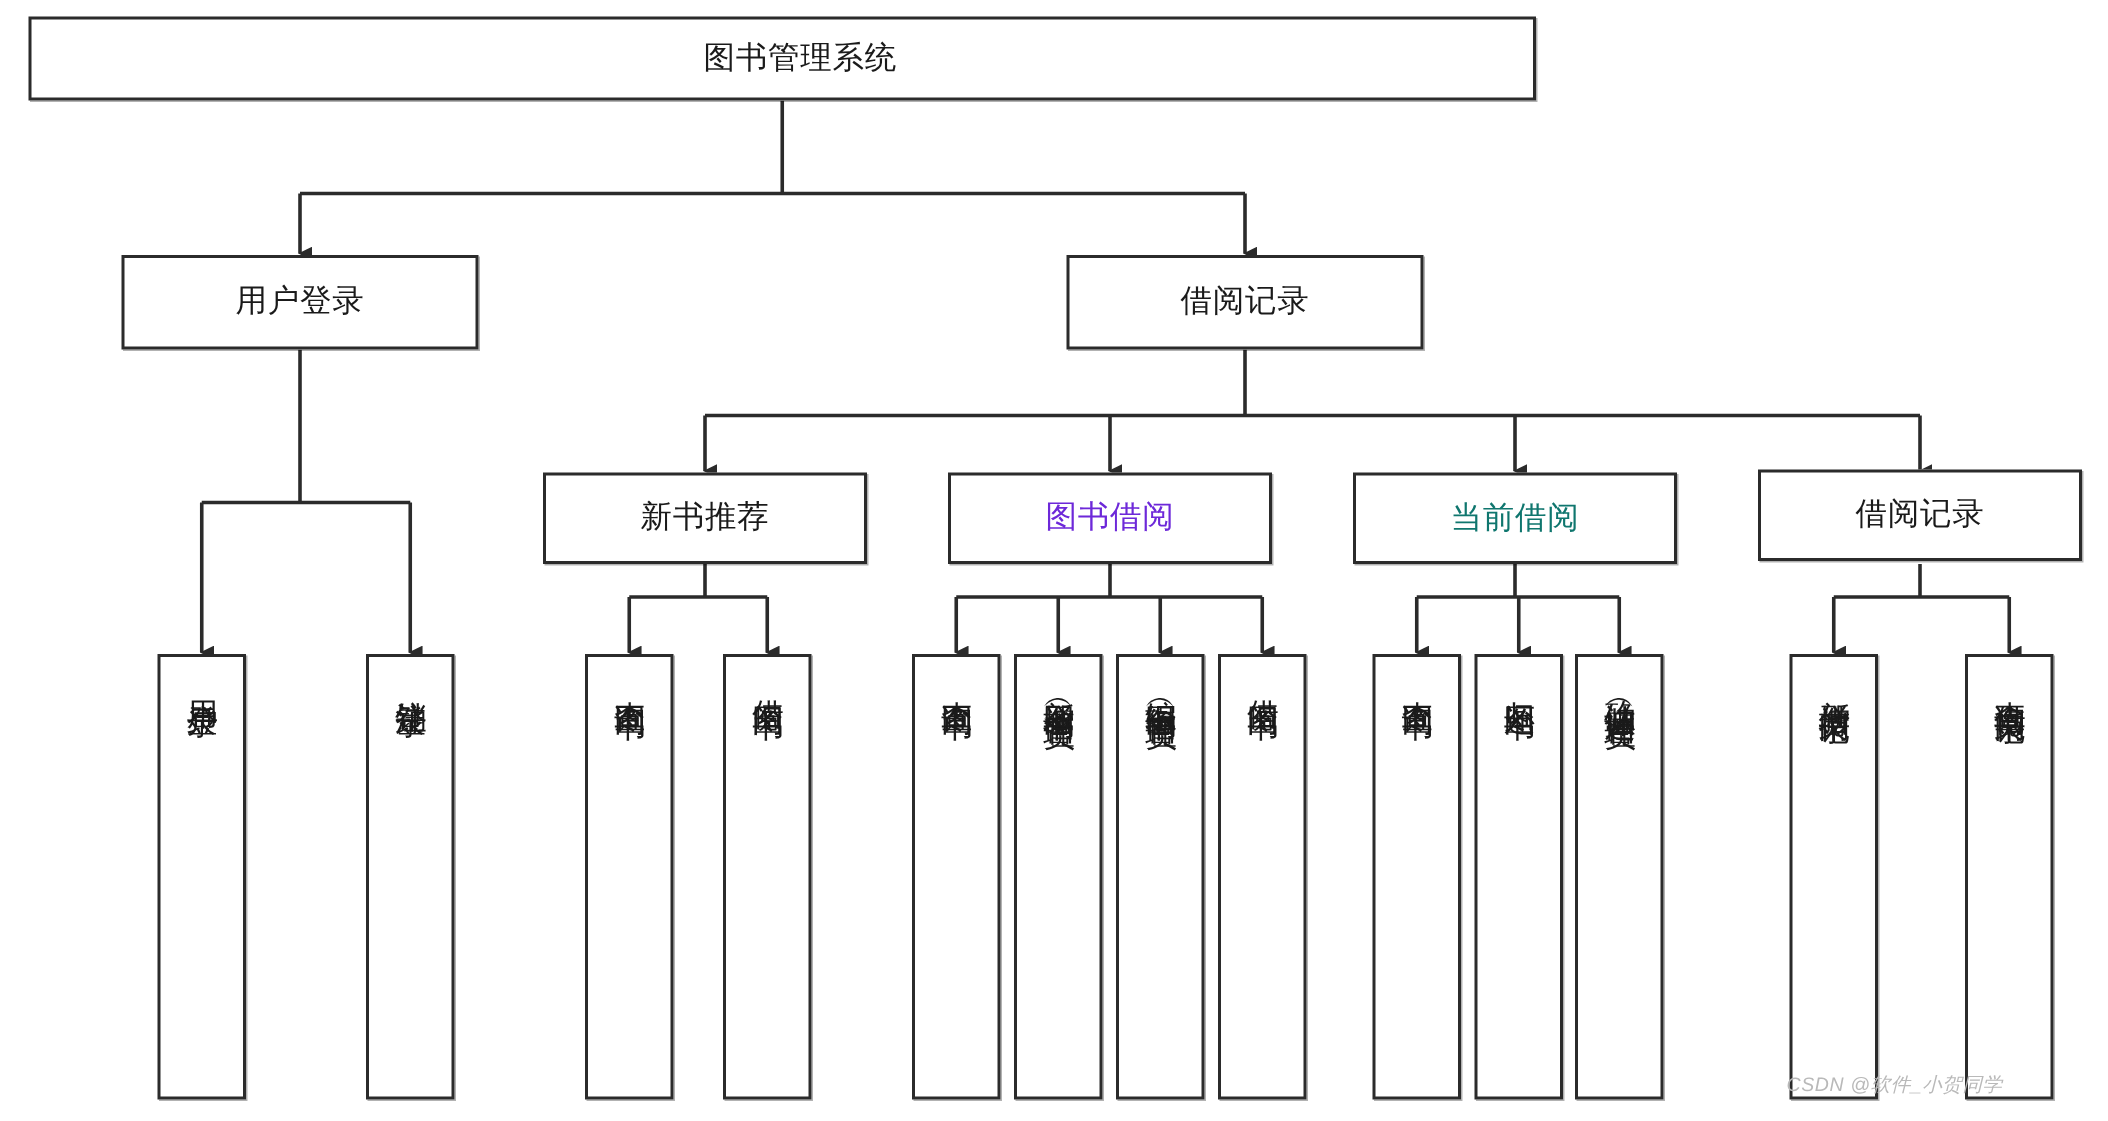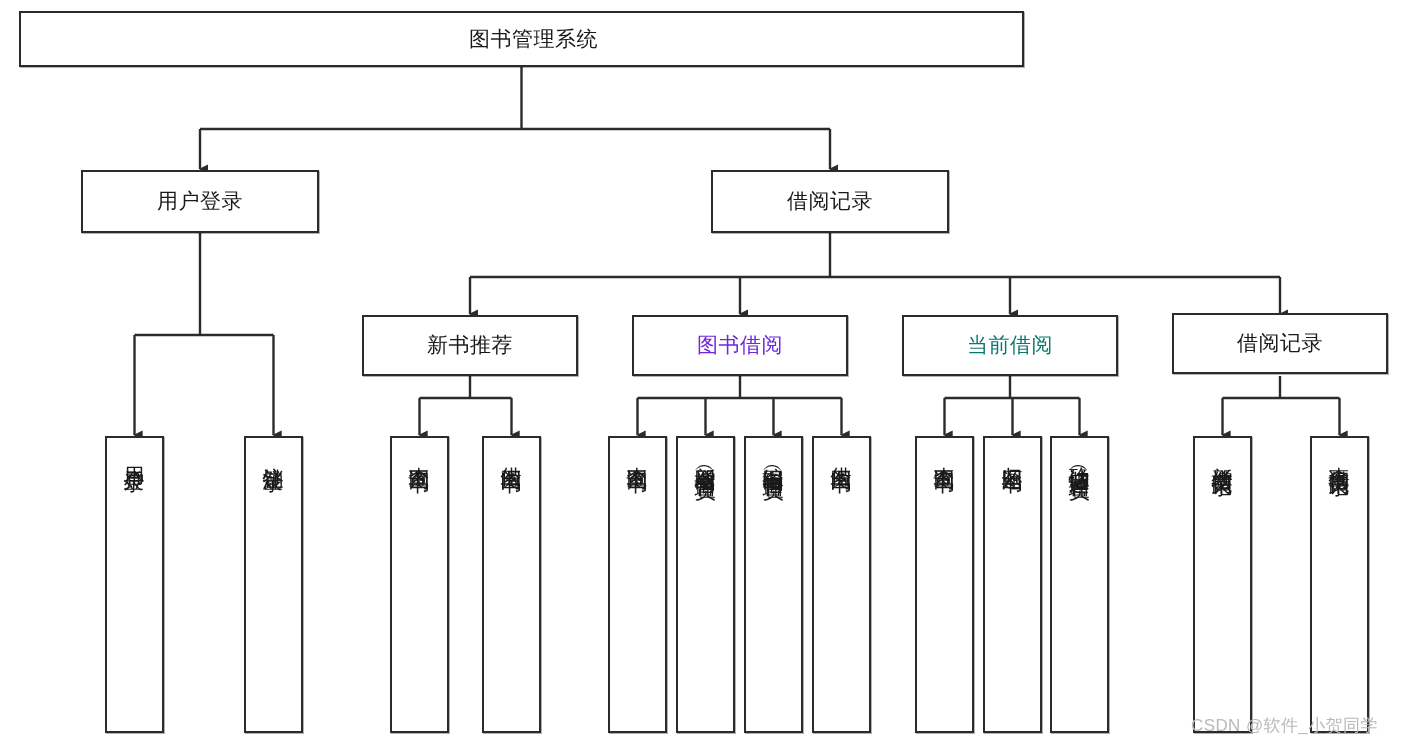--- a/index.html
+++ b/index.html
@@ -50,24 +50,25 @@
     writing-mode: vertical-rl;
     text-orientation: upright;
     font-size: 21px;
     letter-spacing: 2px;
     line-height: 1;
     white-space: nowrap;
   }
   .watermark {
     position: absolute;
     color: #b9b9b9;
-    font-size: 17px;
+    font-size: 13px;
     letter-spacing: 0.4px;
     white-space: nowrap;
     pointer-events: none;
+    font-style: italic;
   }
 </style>
 </head>
 <body>
 
 <div id="canvas">
   <svg id="edges" viewBox="0 0 1405 747" xmlns="http://www.w3.org/2000/svg">
     <defs>
       <marker id="arrowhead" markerWidth="10" markerHeight="10" refX="4.6" refY="8.2" orient="auto" markerUnits="userSpaceOnUse">
         <path d="M 0 0 L 9.2 0 L 4.6 9.4 Z" fill="#2b2b2b"></path>

